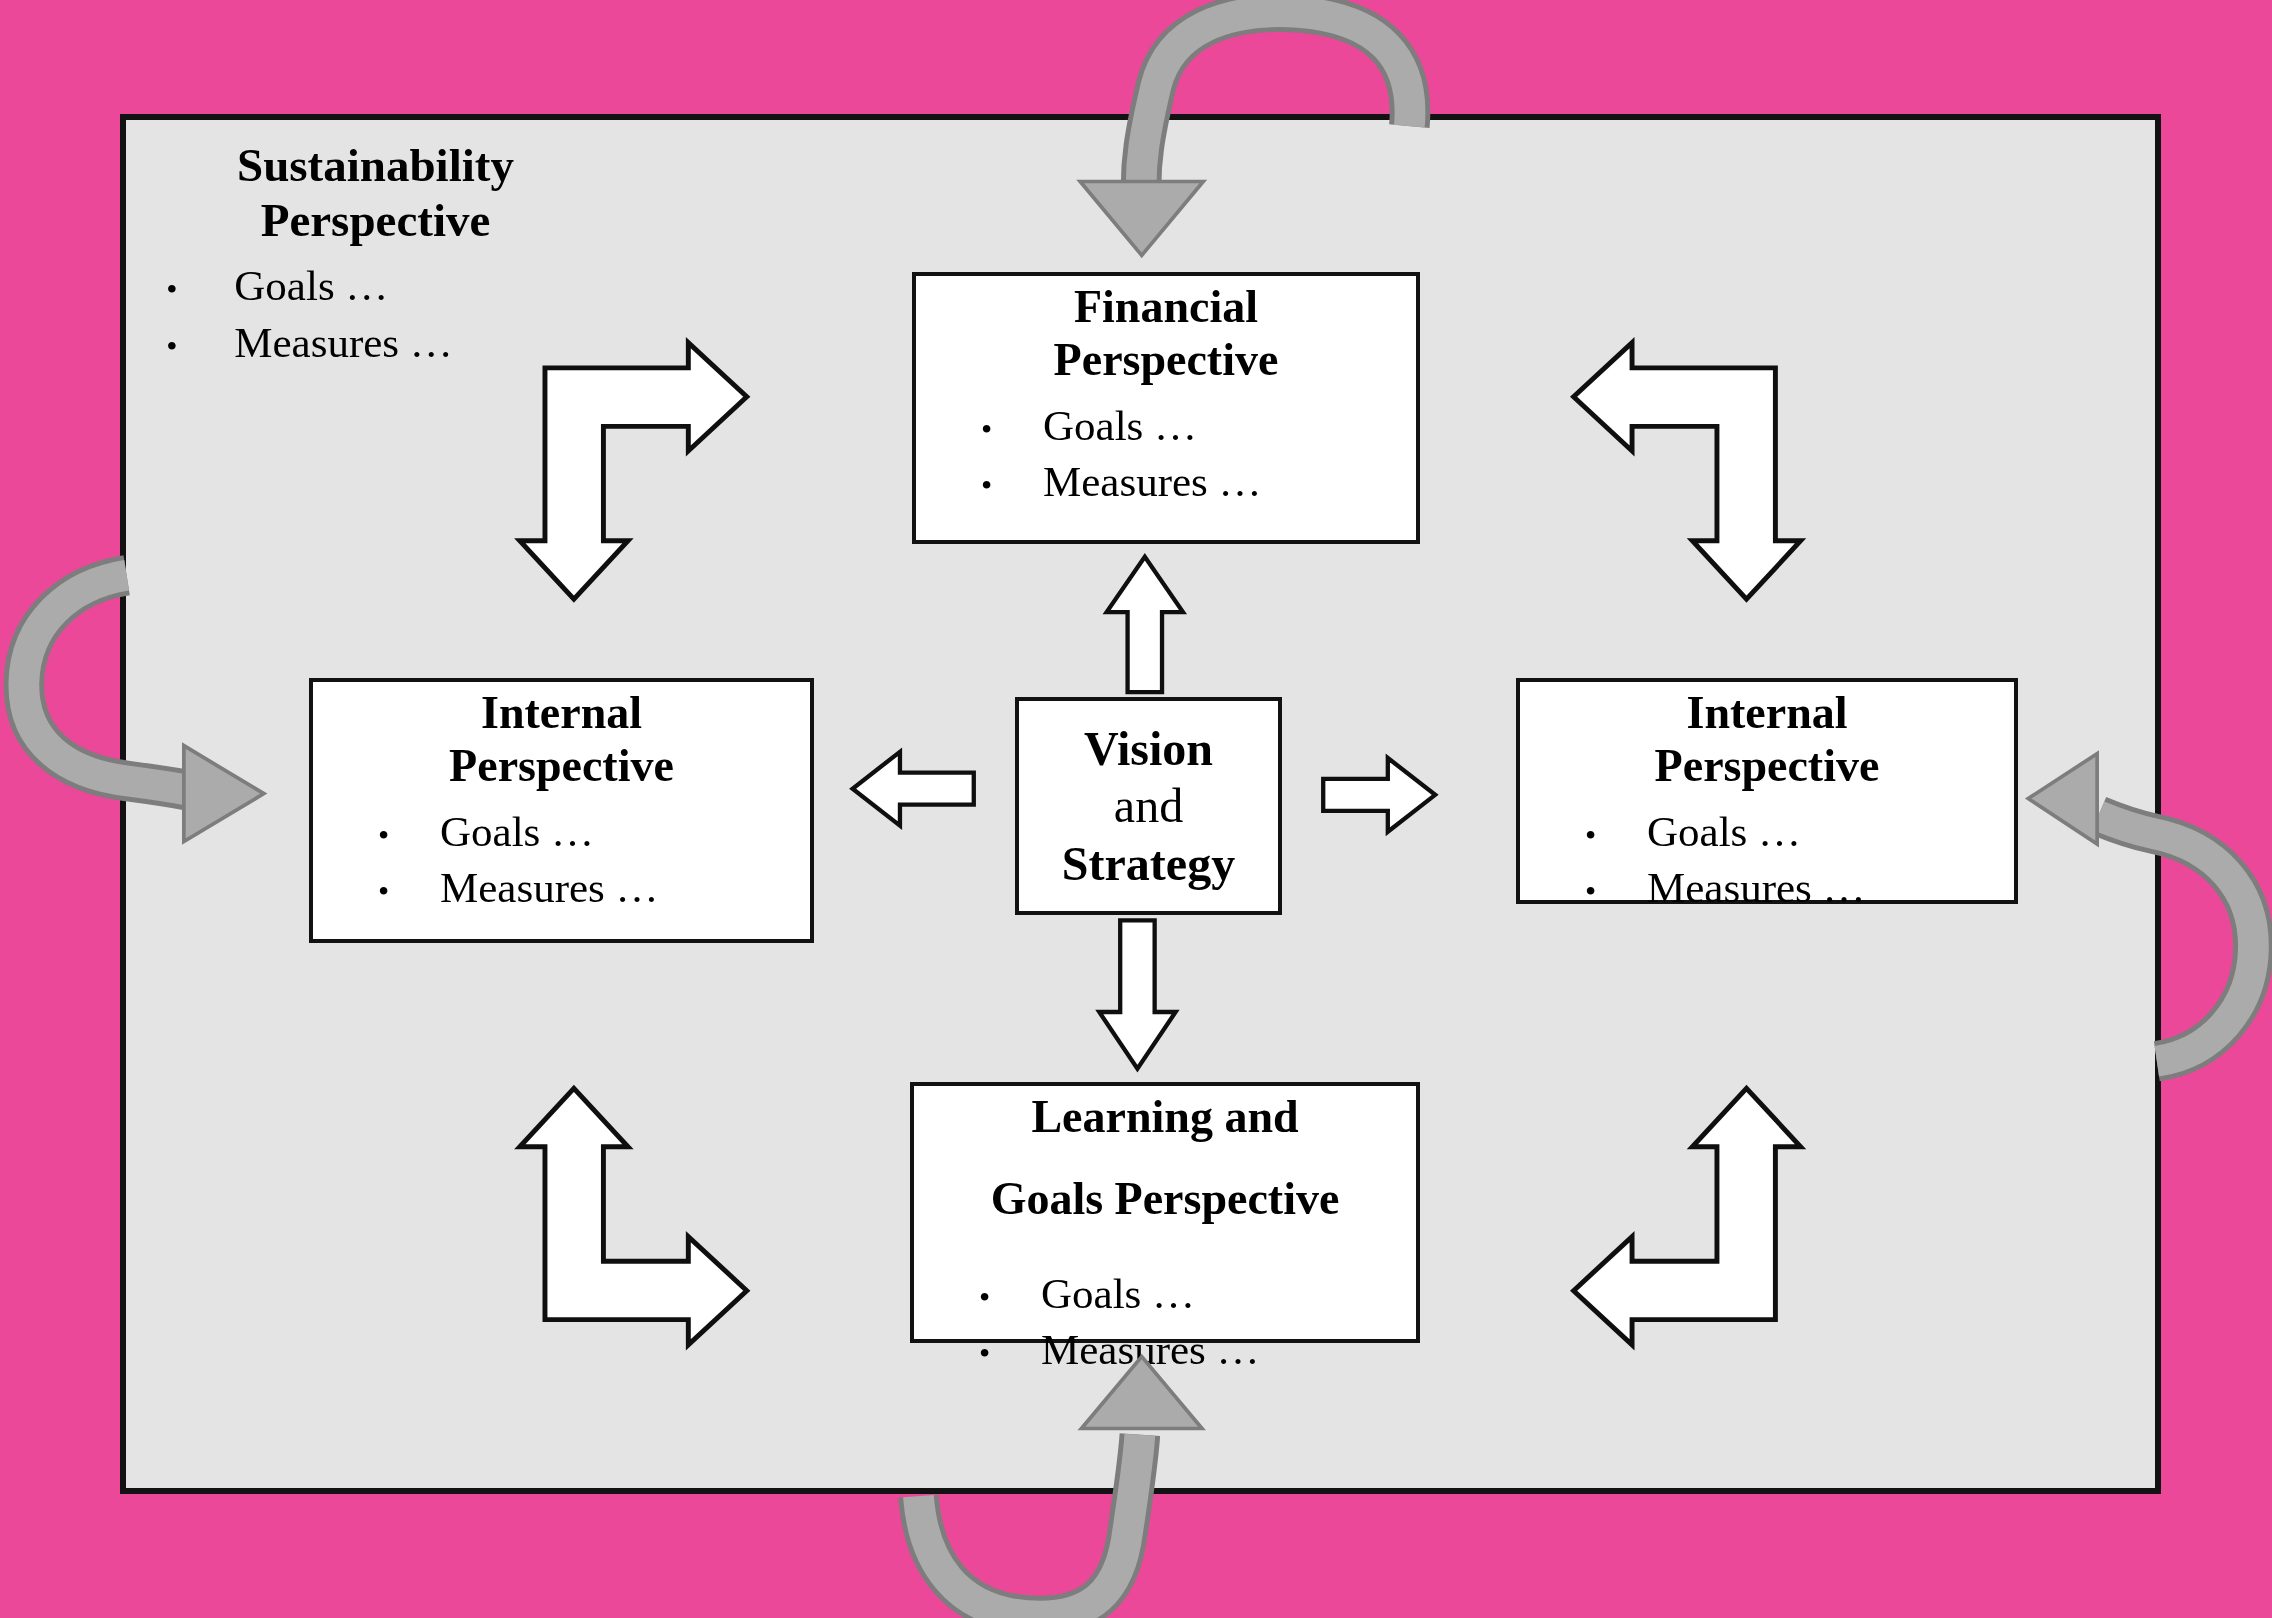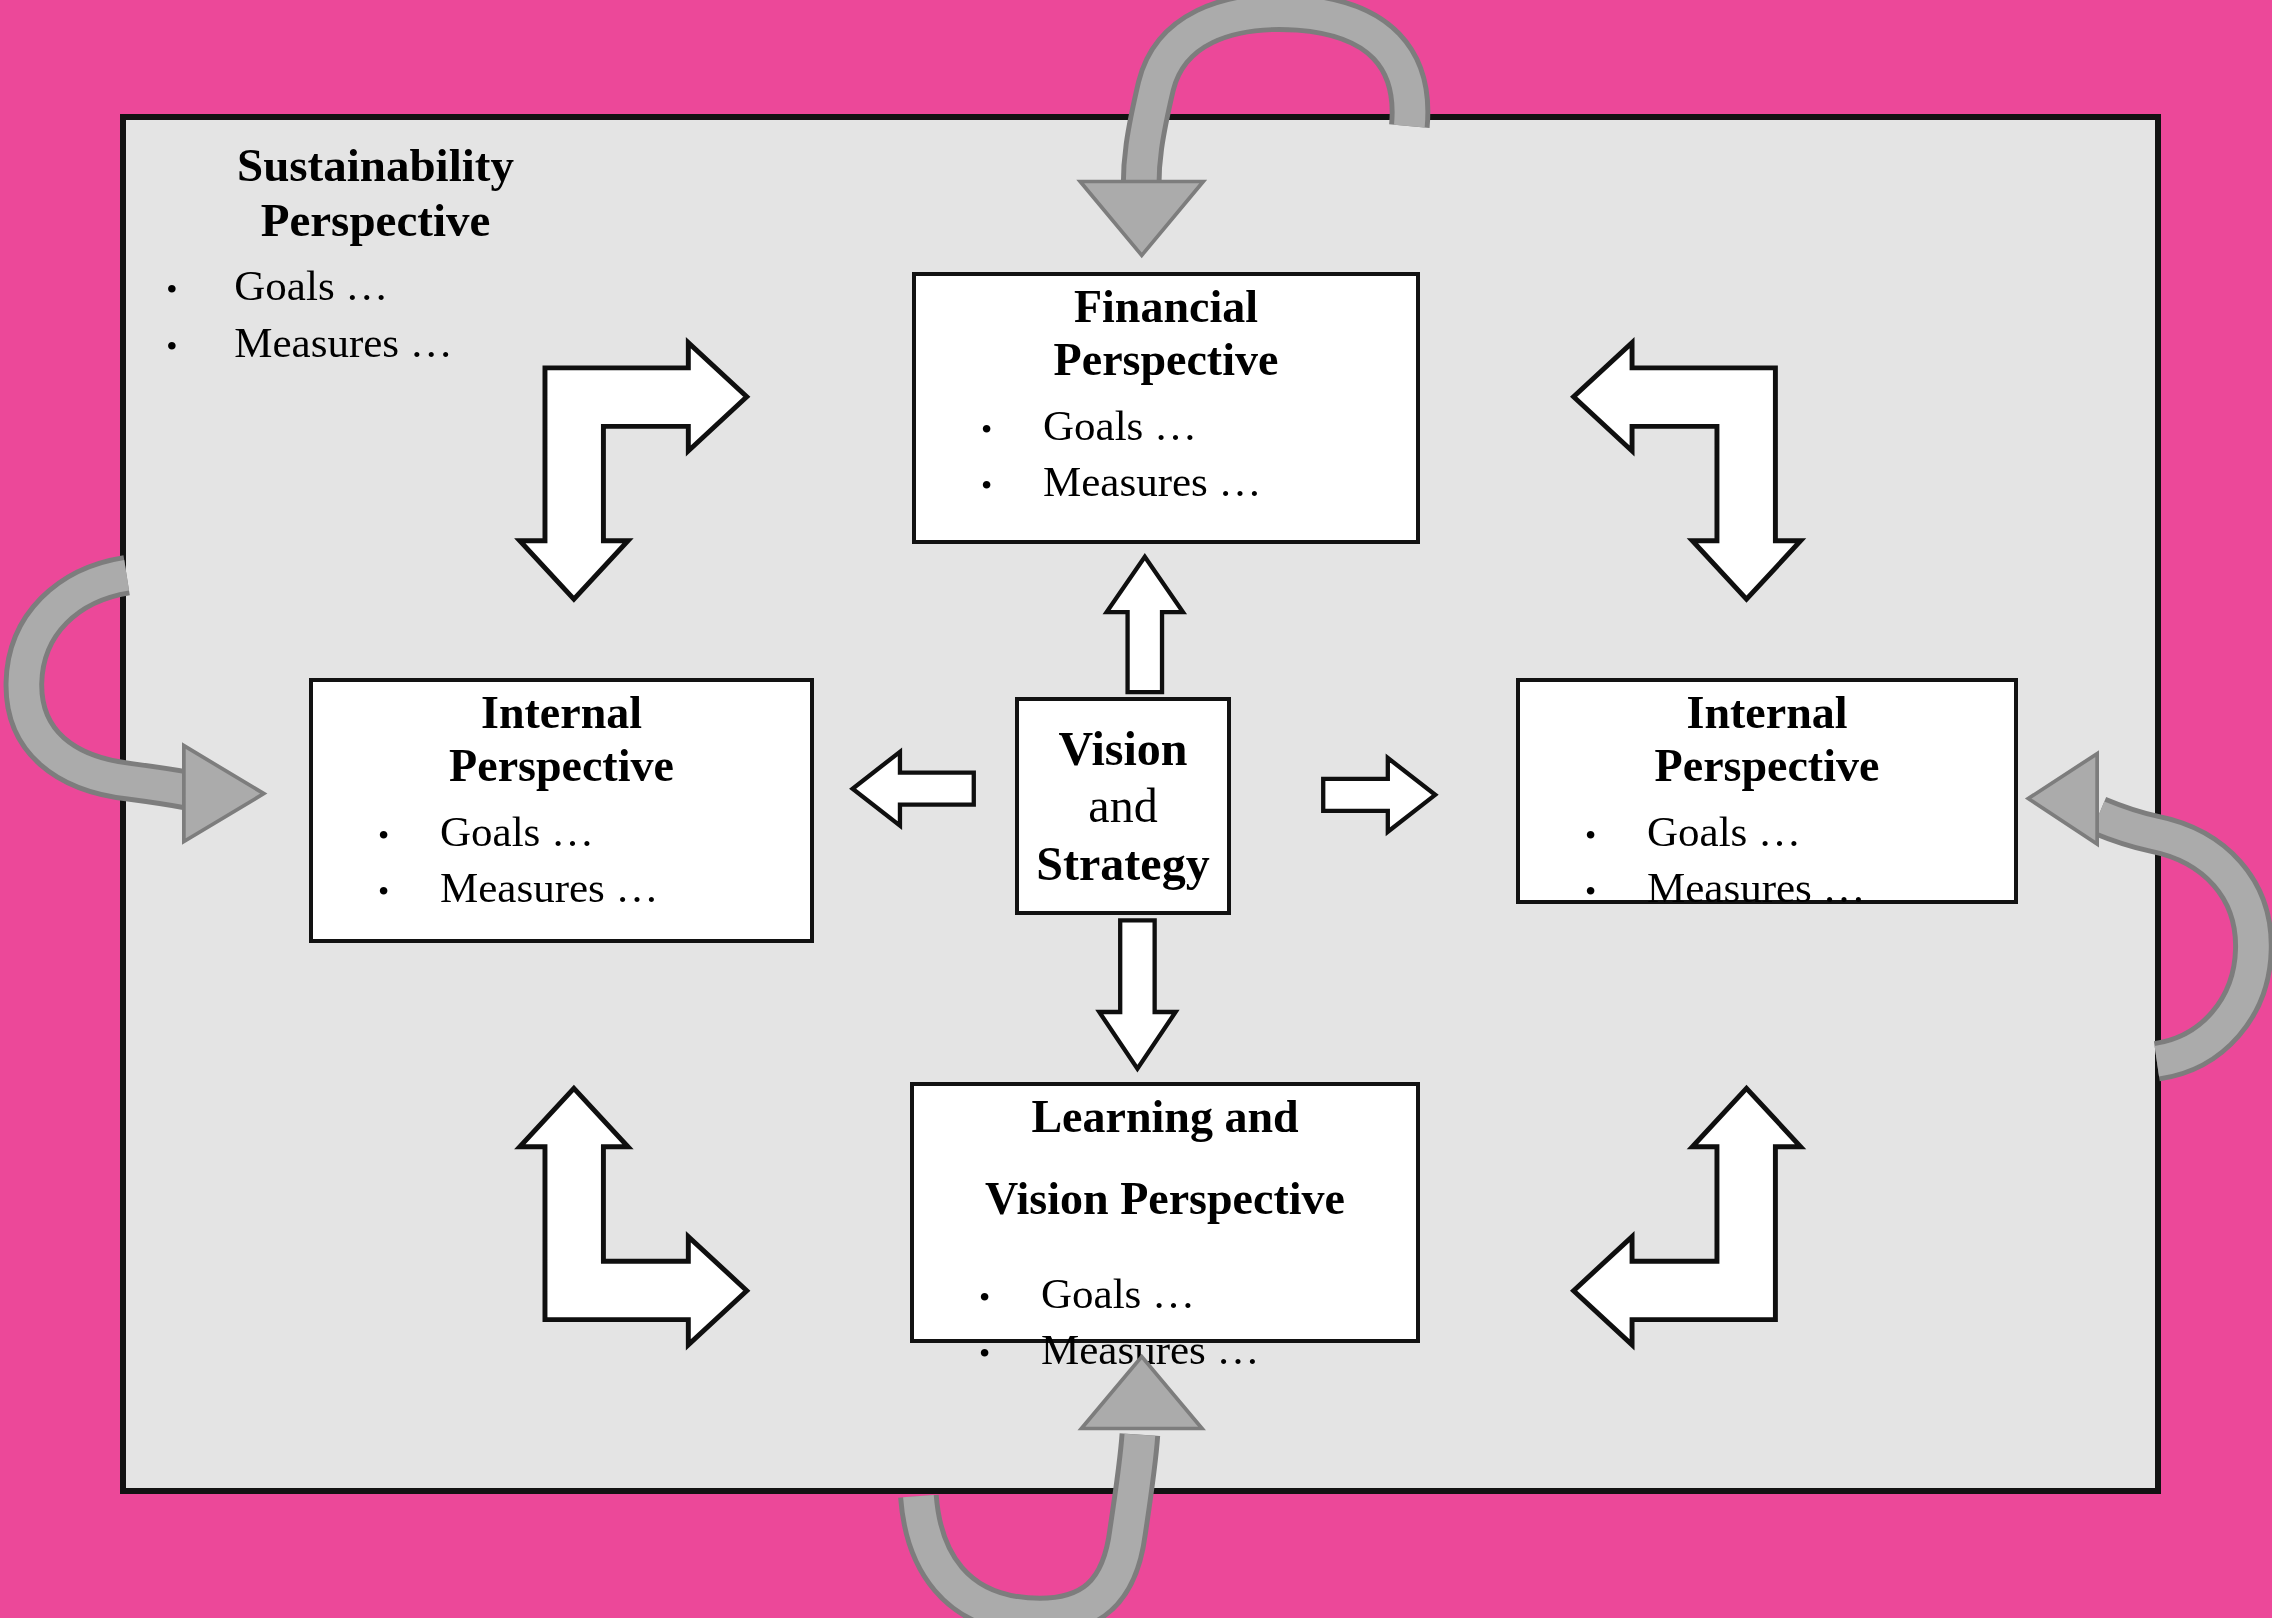--- a/index.html
+++ b/index.html
@@ -49,21 +49,21 @@
   .bullets .dot { width:62px; font-size:32px; flex:0 0 auto; }
   .sus-label {
     position:absolute;
     left:154px; top:138px; width:443px;
   }
   .sus-label .title-line { font-size:47px; }
   .sus-label .bullets { padding-left:12.3px; }
   .sus-label .bullets .dot { width:68px; }
   .box-vision {
     position:absolute;
-    left:1015px; top:697px; width:216px; height:218px;
+    left:1015px; top:697px; width:267px; height:218px;
     background:#ffffff;
     border:4.9px solid #121212;
     box-sizing:border-box;
     display:flex; flex-direction:column; justify-content:center;
     text-align:center;
     font-size:48px; line-height:1.2;
   }
   .box-vision .v-b { font-weight:bold; }
   .overlay {
     position:absolute; left:0; top:0;
@@ -138,21 +138,21 @@
       </li>
       <li>
         <span class="dot">•</span>
         <span>Measures …</span>
       </li>
     </ul>
   </div>
 
   <div class="pbox box-learning">
     <div class="title-line">Learning and</div>
-    <div class="title-line">Vision Perspective</div>
+    <div class="title-line">Goals Perspective</div>
     <ul class="bullets">
       <li>
         <span class="dot">•</span>
         <span>Goals …</span>
       </li>
       <li>
         <span class="dot">•</span>
         <span>Measures …</span>
       </li>
     </ul>

